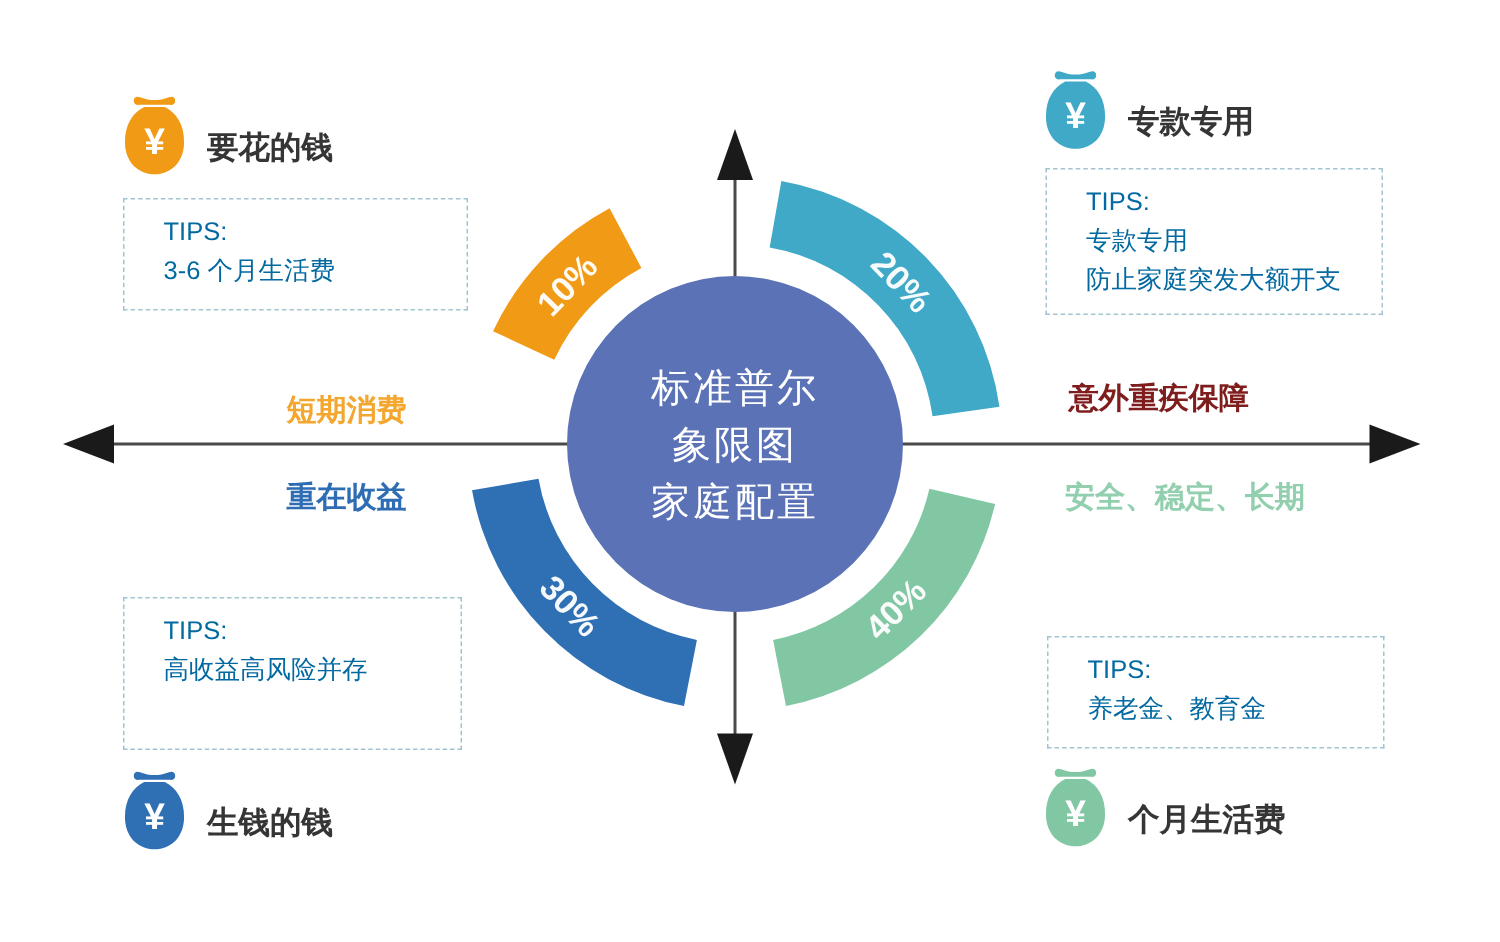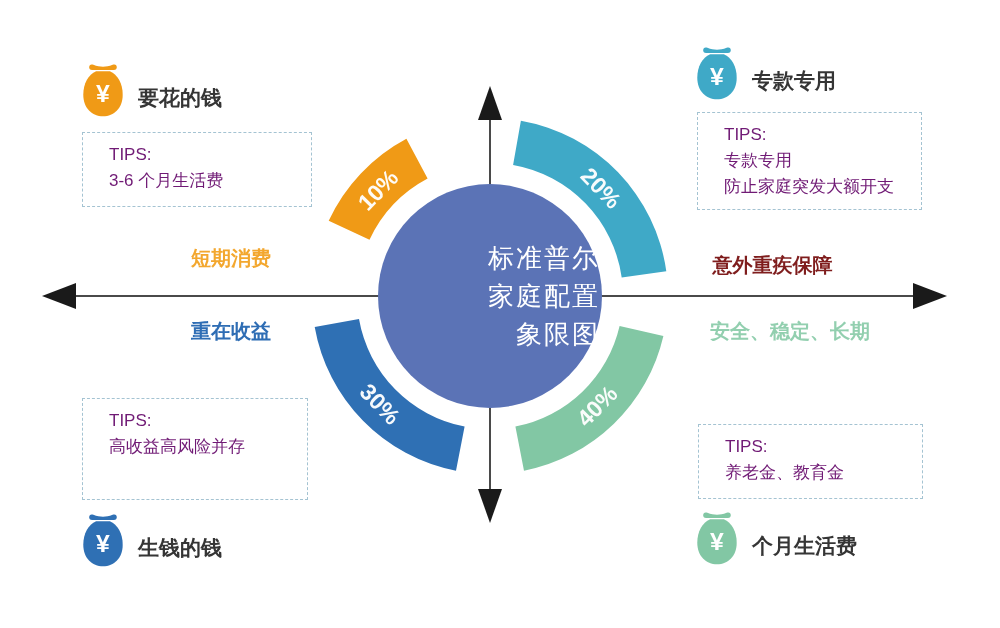--- a/index.html
+++ b/index.html
@@ -2,37 +2,37 @@
 <html><head>
 <meta charset="utf-8">
 <style>
   html,body{margin:0;padding:0;background:#fff;}
   .stage{
     position:relative;width:1000px;height:628px;background:#ffffff;overflow:hidden;
     font-family:"Liberation Sans", sans-serif;
   }
   .stage svg.chart{position:absolute;left:0;top:0;}
   .center-label{
-    position:absolute;left:380px;top:239px;width:220px;text-align:right;
+    position:absolute;left:380px;top:239px;width:220px;text-align:center;
     color:#ffffff;font-size:26px;line-height:38px;font-weight:500;letter-spacing:2px;
   }
   .center-label span{display:block;}
   .corner{position:absolute;display:flex;align-items:center;gap:13px;}
   .corner svg.bag{width:44px;height:57px;flex:0 0 auto;}
   .bag-label{font-size:21px;font-weight:600;color:#353535;margin-top:14px;white-space:nowrap;}
   .tips{
     position:absolute;border:1.5px dashed #A4C3D2;box-sizing:border-box;
-    color:#701a75;font-size:17px;line-height:26px;padding:9px 12px 9px 26px;white-space:nowrap;
+    color:#0369a1;font-size:17px;line-height:26px;padding:9px 12px 9px 26px;white-space:nowrap;
   }
   .tips-tl{left:82px;top:132px;width:230px;height:75px;}
   .tips-tr{left:697px;top:112px;width:225px;height:98px;}
   .tips-bl{left:82px;top:398px;width:226px;height:102px;}
   .tips-br{left:698px;top:424px;width:225px;height:75px;}
   .qlabel{position:absolute;font-size:20px;font-weight:700;text-align:center;white-space:nowrap;}
-  .q-short{left:150px;top:245px;width:162px;color:#F3A72E;}
+  .q-short{left:150px;top:260px;width:162px;color:#F3A72E;}
   .q-accident{left:690px;top:252px;width:165px;color:#4FB2CF;}
   .q-income{left:150px;top:318px;width:162px;color:#2E6DB4;}
   .q-safe{left:690px;top:318px;width:200px;color:#92CFAF;}
   .pct{font-size:23px;font-weight:600;fill:#ffffff;opacity:0.96;}
 </style>
 </head>
 <body>
 
 <div class="stage">
 
@@ -53,22 +53,22 @@
     <text class="pct" transform="translate(378,190) rotate(-46)" dy="8" text-anchor="middle">10%</text>
     <text class="pct" transform="translate(601,188) rotate(46)" dy="8" text-anchor="middle">20%</text>
     <text class="pct" transform="translate(380,404) rotate(46)" dy="8" text-anchor="middle">30%</text>
     <text class="pct" transform="translate(597,406) rotate(-45)" dy="8" text-anchor="middle">40%</text>
 
     <circle cx="490" cy="296" r="112" fill="#5B73B6"></circle>
   </svg>
 
   <div class="center-label">
     <span>标准普尔</span>
+    <span>象限图</span>
     <span>家庭配置</span>
-    <span>象限图</span>
   </div>
 
   <div class="corner" style="left:81px;top:62px;">
     <svg class="bag" viewBox="0 0 48 62" color="#F09A16">
       <path d="M13.5,3 C8,0.5 7,9.5 13,8.5 L35,8.5 C41,9.5 40,0.5 34.5,3 C30.5,4.6 27.5,5 24,5 C20.5,5 17.5,4.6 13.5,3 Z" fill="currentColor"></path>
       <path d="M16.5,10 L31.5,10 C40,14 45.5,23 45.5,35.5 C45.5,50 36,59 24,59 C12,59 2.5,50 2.5,35.5 C2.5,23 8,14 16.5,10 Z" fill="currentColor"></path>
       <text x="24" y="44" text-anchor="middle" font-size="27" font-weight="bold" fill="#ffffff">¥</text>
     </svg>
     <div class="bag-label">要花的钱</div>
   </div>

